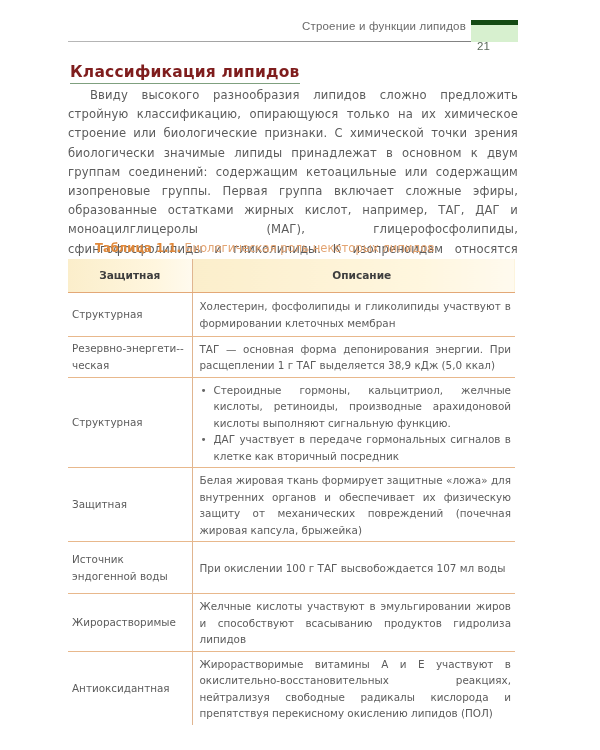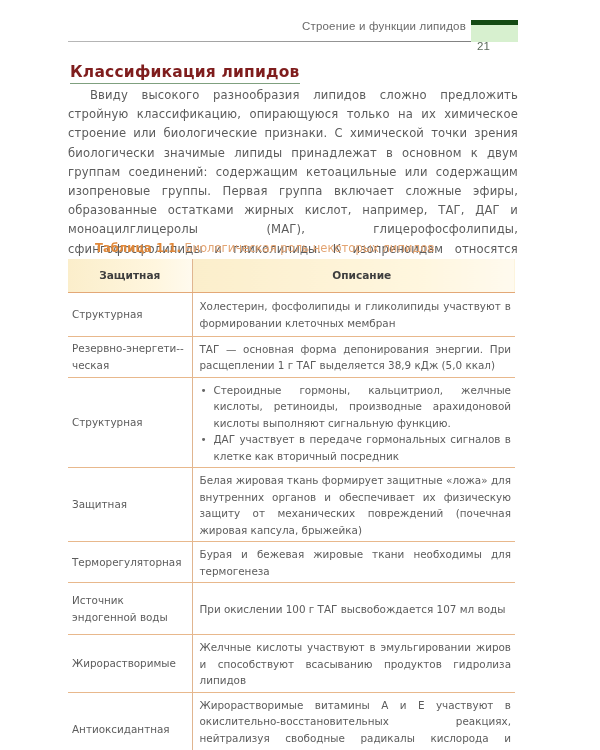--- a/index.html
+++ b/index.html
@@ -137,24 +137,20 @@
           <ul class="bullets">
             <li>Стероидные гормоны, кальцитриол, желчные кислоты, ретиноиды, производные арахидоновой кислоты выполняют сигнальную функцию.</li>
             <li>ДАГ участвует в передаче гормональных сигналов в клетке как вторичный посредник</li>
           </ul>
         </td>
       </tr>
       <tr style="height:65px">
         <td class="c1">Защитная</td>
         <td class="c2">Белая жировая ткань формирует защитные «ложа» для внутренних органов и обеспечивает их физическую защиту от механических повреждений (почечная жировая капсула, брыжейка)</td>
       </tr>
-      <tr style="height:41px">
-        <td class="c1">Терморегуляторная</td>
-        <td class="c2">Бурая и бежевая жировые ткани необходимы для термогенеза</td>
-      </tr>
       <tr style="height:52px">
         <td class="c1">Источник эндогенной воды</td>
         <td class="c2">При окислении 100 г ТАГ высвобождается 107 мл воды</td>
       </tr>
       <tr style="height:41px">
         <td class="c1">Жирорастворимые</td>
         <td class="c2">Желчные кислоты участвуют в эмульгировании жиров и способствуют всасыванию продуктов гидролиза липидов</td>
       </tr>
       <tr class="last" style="height:70px">
         <td class="c1">Антиоксидантная</td>

